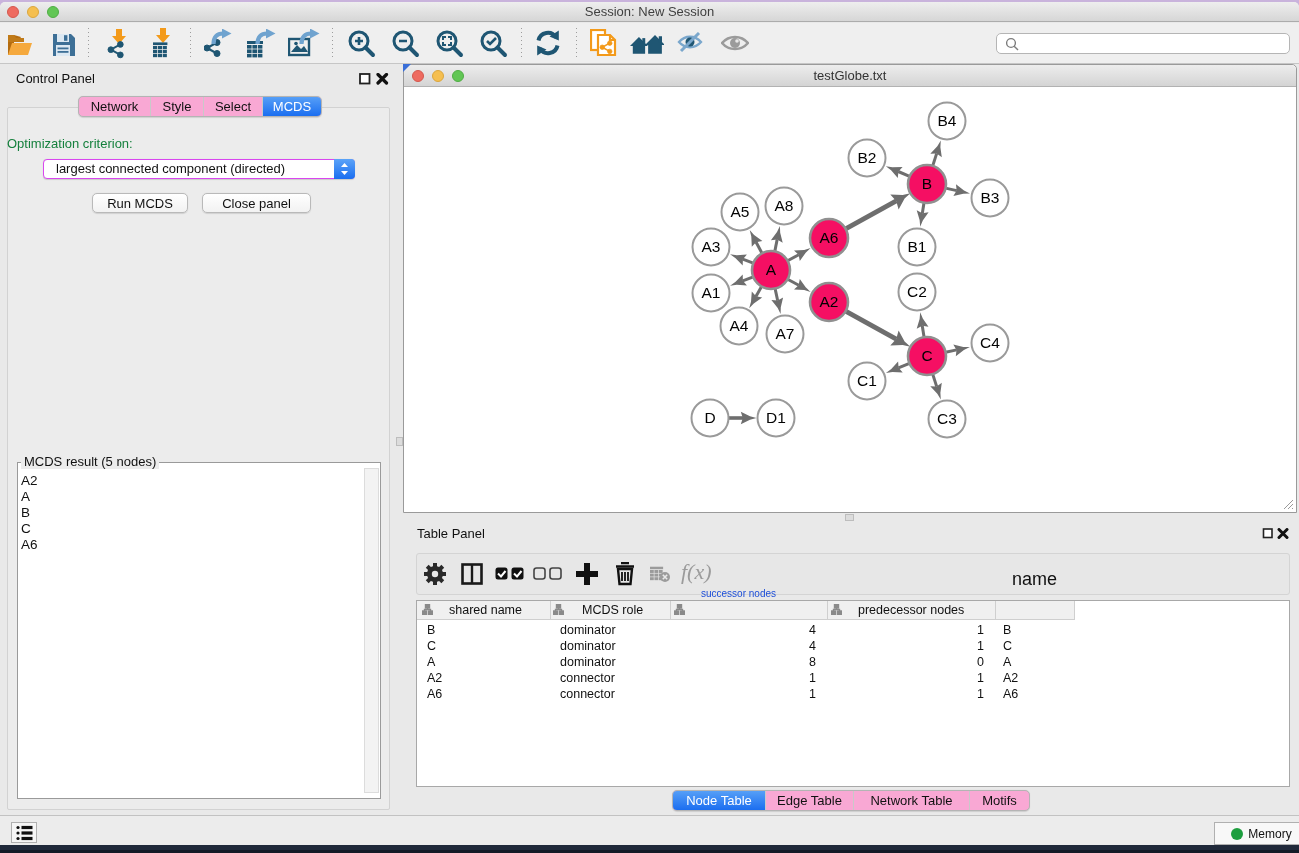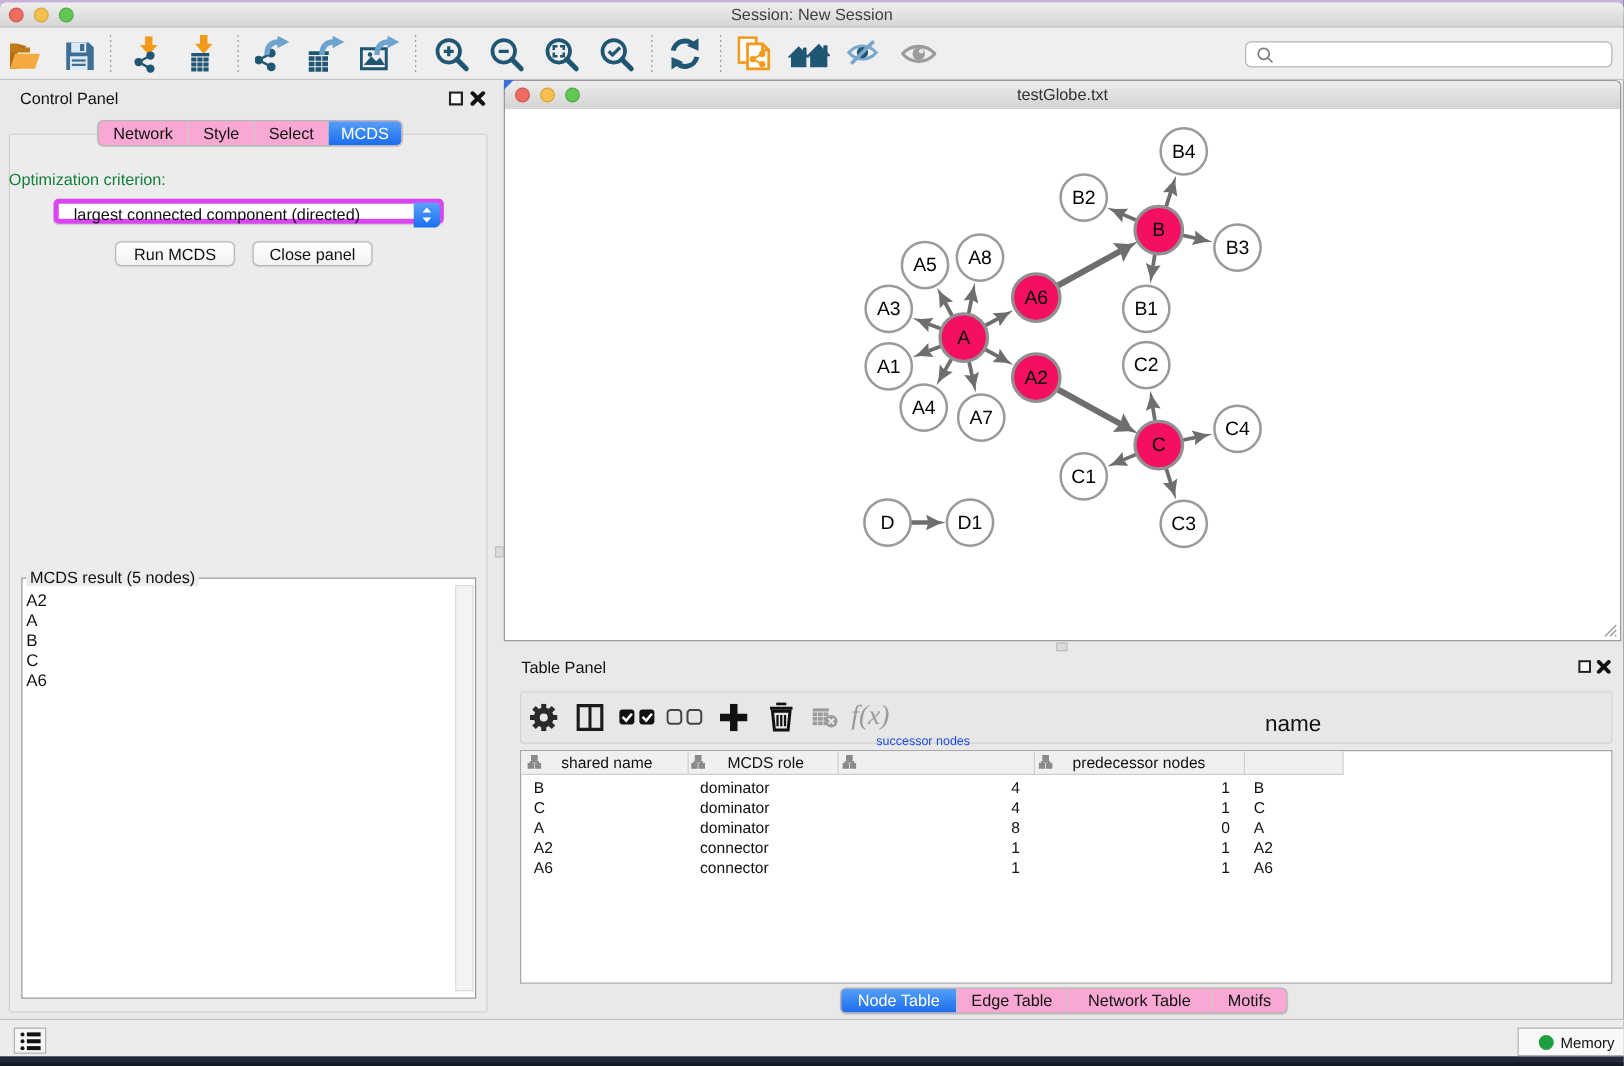--- a/index.html
+++ b/index.html
@@ -177,28 +177,28 @@
       <path d="M19 1.5 L27.5 10 M27.5 1.5 L19 10" stroke="#111" stroke-width="3.2" stroke-linecap="round"></path>
     </svg>
 <div class="abs" style="left:7px;top:105px;width:383px;height:703px;background:#ececec;border:1px solid #d2d2d2;border-radius:2px"></div>
 <div class="seg" style="left:78px;top:94px;width:244px;height:21px">
       <span style="width:72px">Network</span>
       <span style="width:53px">Style</span>
       <span style="width:59px">Select</span>
       <span class="sel" style="flex:1">MCDS</span>
     </div>
 <div class="abs" style="left:7px;top:134px;width:383px;font-size:13px;color:#15803d">Optimization criterion:</div>
-<div class="abs" style="left:43px;top:157px;width:312px;height:20px;background:#fff;border:4px solid #d946ef;border-radius:4px;box-shadow:0 .5px 1px rgba(0,0,0,.15)">
+<div class="abs" style="left:43px;top:157px;width:312px;height:20px;background:#fff;border:1px solid #d946ef;border-radius:4px;box-shadow:0 .5px 1px rgba(0,0,0,.15)">
       <div style="position:absolute;left:12px;top:0;font-size:13px;line-height:18px;color:#111">largest connected component (directed)</div>
       <div style="position:absolute;right:-1px;top:-1px;width:21px;height:20px;background:linear-gradient(#5ba3f8,#1a6ef0);border-radius:0 4px 4px 0"><svg width="21" height="20" viewBox="0 0 21 20">
           <path d="M7 8 l3.5 -4 3.5 4 Z M7 12 l3.5 4 3.5 -4 Z" fill="#fff"></path>
         </svg></div>
     </div>
 <div class="btn" style="left:92px;top:191px;width:96px;height:20px">Run MCDS</div>
-<div class="btn" style="left:202px;top:191px;width:96px;height:20px">Close panel</div>
+<div class="btn" style="left:202px;top:191px;width:109px;height:20px">Close panel</div>
 <div class="abs" style="left:17px;top:460px;width:364px;height:337px;background:#fff;border:1px solid #9a9a9a"></div>
 <div class="abs" style="left:21px;top:452px;font-size:13px;color:#111;background:#ececec;padding:0 3px">MCDS result (5 nodes)</div>
 <div class="abs" style="left:364px;top:466px;width:15px;height:325px;background:#f3f3f3;border:1px solid #dcdcdc"></div>
 <div class="abs" style="left:21px;top:471px;font-size:13.5px;color:#111;line-height:16px">A2<br>A<br>B<br>C<br>A6</div>
 <div class="abs" style="left:0;top:813px;width:1299px;height:30px;background:#ececec;border-top:1px solid #c2c2c2"></div>
 <div class="abs" style="left:11px;top:820px;width:26px;height:21px;background:#f6f6f6;border:1px solid #b0b0b0"></div>
 <svg style="position:absolute;left:16px;top:823px" width="17" height="16" viewBox="0 0 17 16">
       <circle cx="2" cy="2.5" r="1.6" fill="#111"></circle>
       <rect x="5.5" y="0.8999999999999999" width="11" height="3.2" fill="#111"></rect>
       <circle cx="2" cy="8" r="1.6" fill="#111"></circle>

